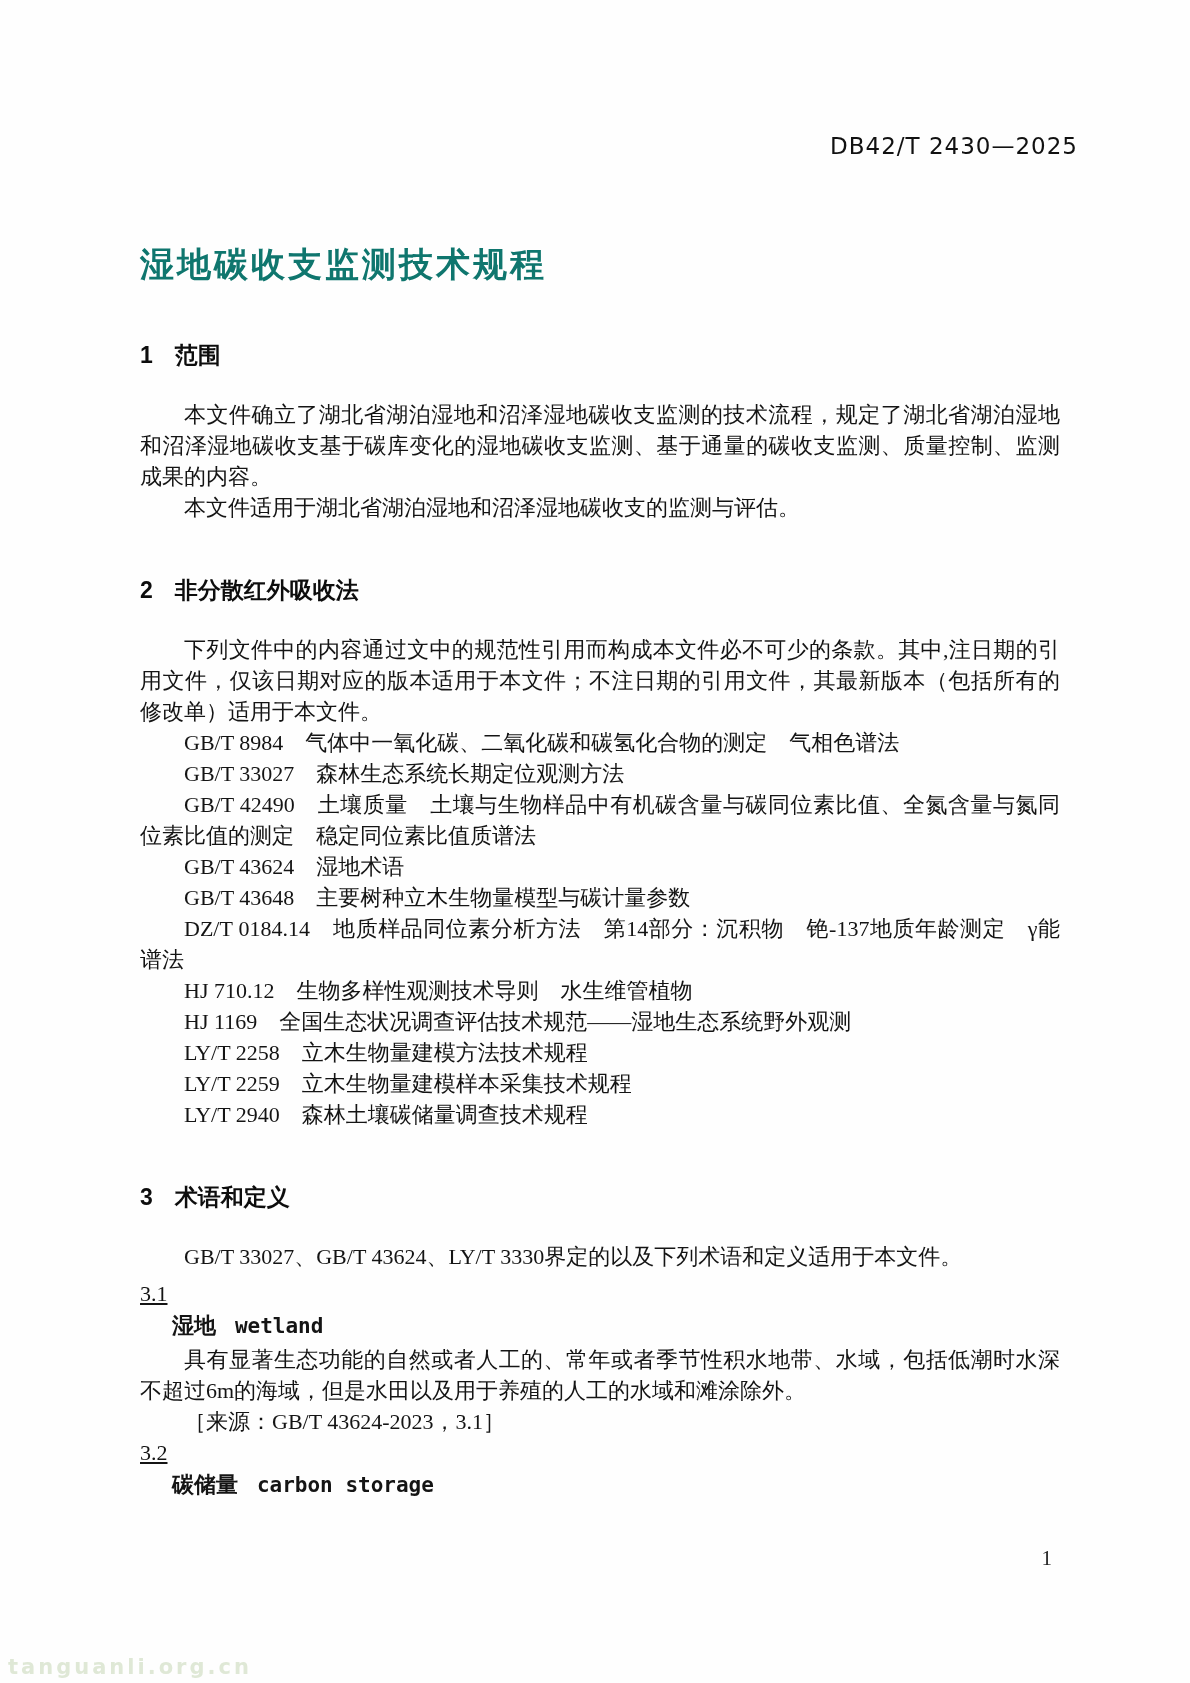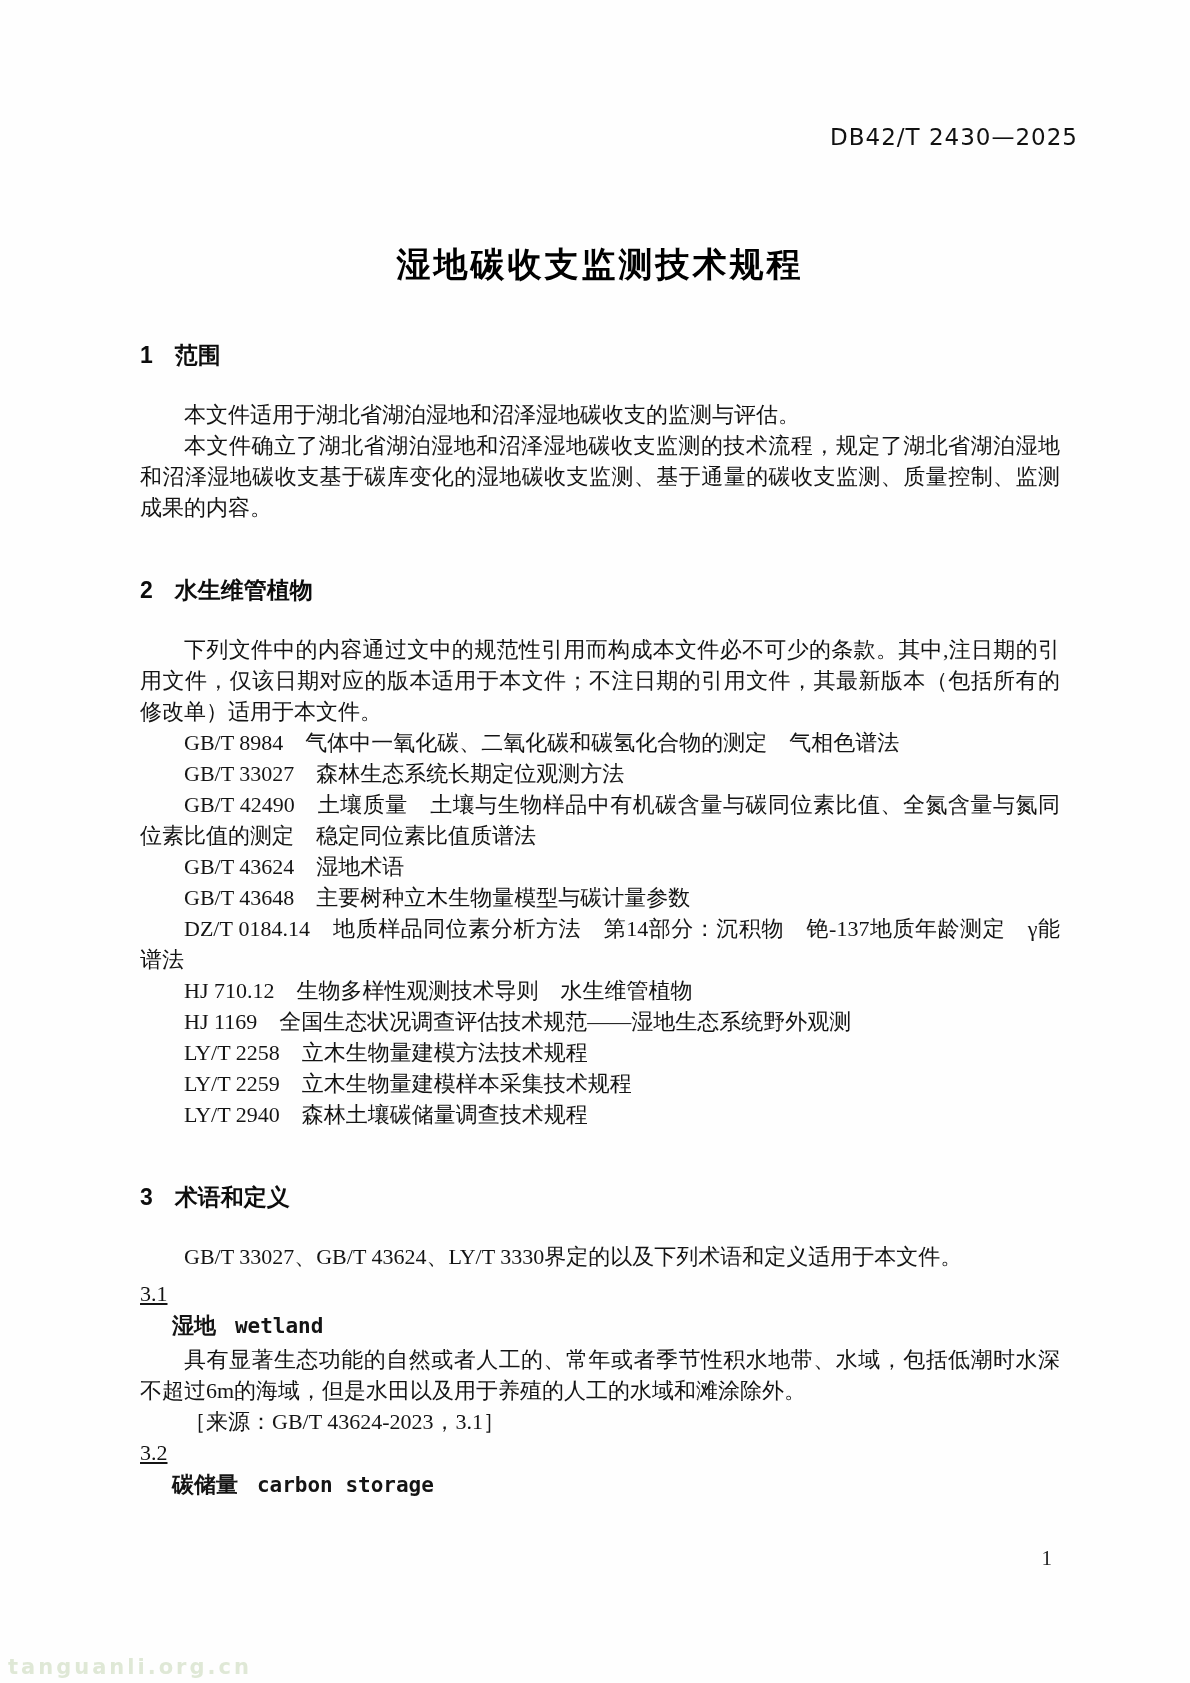--- a/index.html
+++ b/index.html
@@ -9,41 +9,40 @@
     width: 1190px;
     height: 1683px;
     margin: 0 auto;
     background: #fefefe;
     overflow: hidden;
     font-family: "Liberation Serif", "DejaVu Serif", serif;
     color: #141414;
   }
   .doc-header {
     position: absolute;
-    top: 124px;
+    top: 133px;
     right: 112px;
     font-family: "DejaVu Sans", "Liberation Sans", sans-serif;
     font-size: 23px;
     letter-spacing: 1px;
     color: #111;
   }
   .content {
     position: absolute;
     left: 140px;
     top: 242px;
     width: 920px;
   }
   .title {
     margin: 0;
-    text-align: center;
     font-family: Liberation Serif, serif;
     font-weight: bold;
     font-size: 34px;
     letter-spacing: 3px;
-    color: #000000;
+    color: #0f766e;
   }
   .sec-heading {
     margin: 52px 0 28px 0;
     font-family: "Liberation Sans", "DejaVu Sans", sans-serif;
     font-weight: bold;
     font-size: 23px;
     color: #0d0d0d;
   }
   .sec-heading .sec-num { margin-right: 22px; }
   .para {
@@ -100,24 +99,24 @@
 <div class="page">
 
   <div class="doc-header">DB42/T 2430—2025</div>
 
   <div class="content">
 
     <h1 class="title">湿地碳收支监测技术规程</h1>
 
     <h2 class="sec-heading"><span class="sec-num">1</span><span>范围</span></h2>
 
+    <p class="para indent">本文件确立了湖北省湖泊湿地和沼泽湿地碳收支监测的技术流程，规定了湖北省湖泊湿地和沼泽湿地碳收支基于碳库变化的湿地碳收支监测、基于通量的碳收支监测、质量控制、监测成果的内容。</p>
     <p class="para indent">本文件适用于湖北省湖泊湿地和沼泽湿地碳收支的监测与评估。</p>
-    <p class="para indent">本文件确立了湖北省湖泊湿地和沼泽湿地碳收支监测的技术流程，规定了湖北省湖泊湿地和沼泽湿地碳收支基于碳库变化的湿地碳收支监测、基于通量的碳收支监测、质量控制、监测成果的内容。</p>
 
-    <h2 class="sec-heading"><span class="sec-num">2</span><span>水生维管植物</span></h2>
+    <h2 class="sec-heading"><span class="sec-num">2</span><span>非分散红外吸收法</span></h2>
 
     <p class="para indent">下列文件中的内容通过文中的规范性引用而构成本文件必不可少的条款。其中,注日期的引用文件，仅该日期对应的版本适用于本文件；不注日期的引用文件，其最新版本（包括所有的修改单）适用于本文件。</p>
 
     <div class="ref-list">
       <p class="para">GB/T 8984　气体中一氧化碳、二氧化碳和碳氢化合物的测定　气相色谱法</p>
       <p class="para">GB/T 33027　森林生态系统长期定位观测方法</p>
       <p class="para">GB/T 42490　土壤质量　土壤与生物样品中有机碳含量与碳同位素比值、全氮含量与氮同位素比值的测定　稳定同位素比值质谱法</p>
       <p class="para">GB/T 43624　湿地术语</p>
       <p class="para">GB/T 43648　主要树种立木生物量模型与碳计量参数</p>
       <p class="para">DZ/T 0184.14　地质样品同位素分析方法　第14部分：沉积物　铯-137地质年龄测定　γ能谱法</p>

